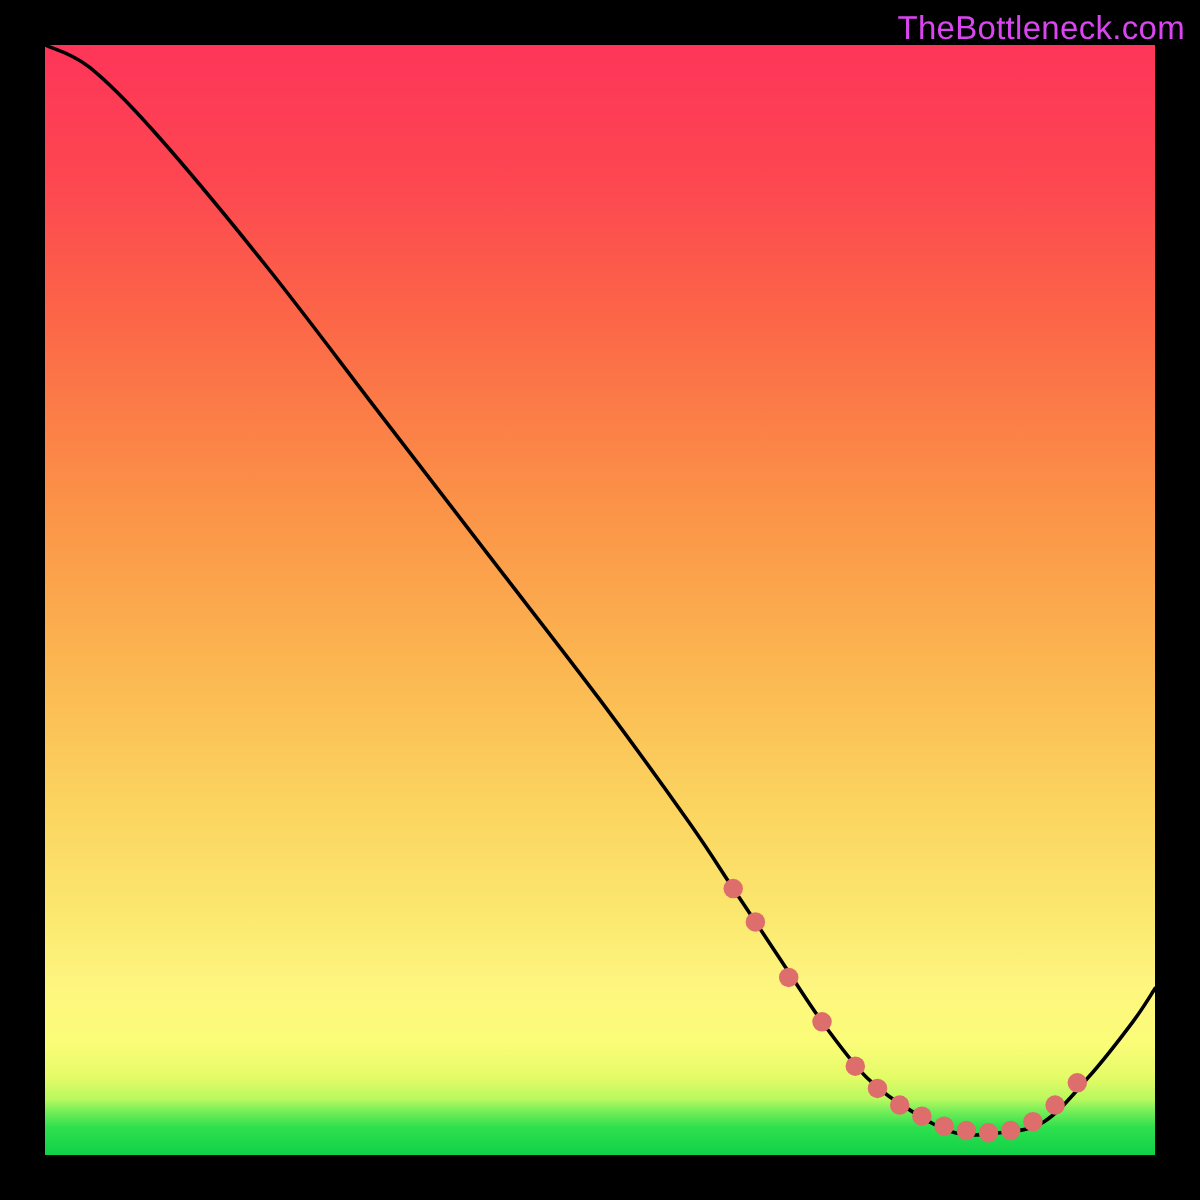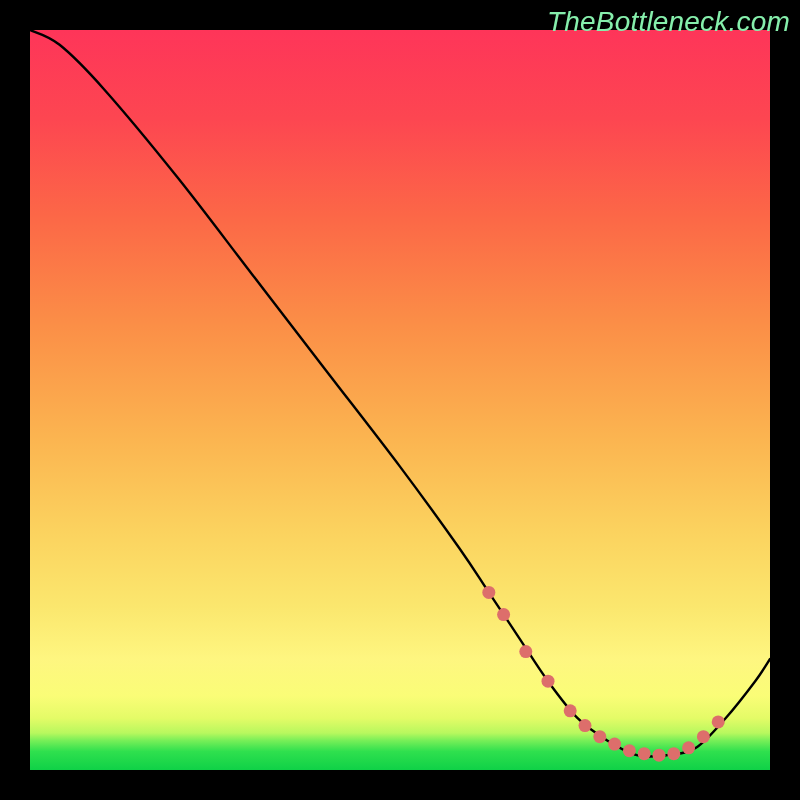--- a/index.html
+++ b/index.html
@@ -38,26 +38,25 @@
       #fb8f47 60%,
       #fc6747 75%,
       #fd4651 88%,
       #fe3559 100%
     );
   }
   .watermark {
     position: absolute;
     top: 6px;
     right: 10px;
-    color: #86efac;
-    font-size: 28px;
+    color: #d946ef;
+    font-size: 22px;
     font-weight: 400;
     letter-spacing: 0.2px;
     font-family: Arial, Helvetica, sans-serif;
-    font-style: italic;
   }
   svg.curve {
     position: absolute;
     left: 0;
     top: 0;
     width: 740px;
     height: 740px;
     overflow: visible;
   }
 </style>

